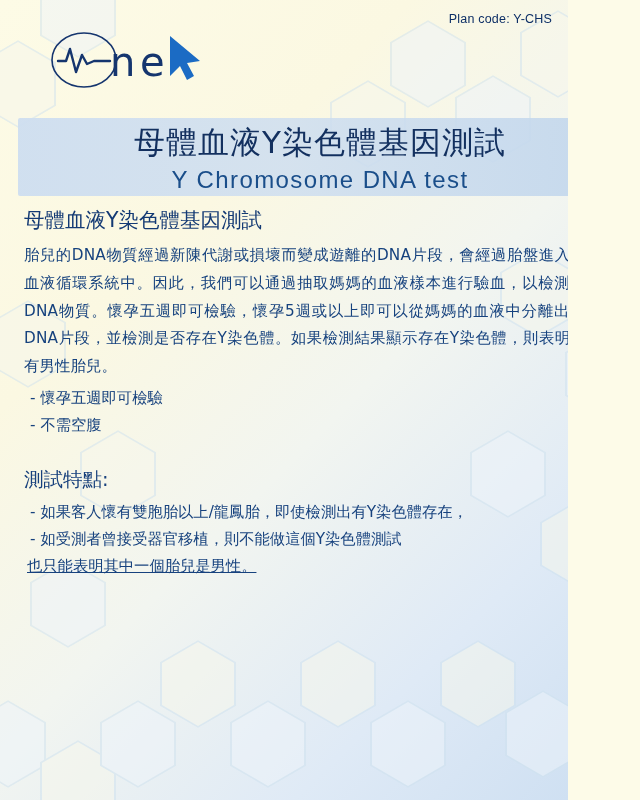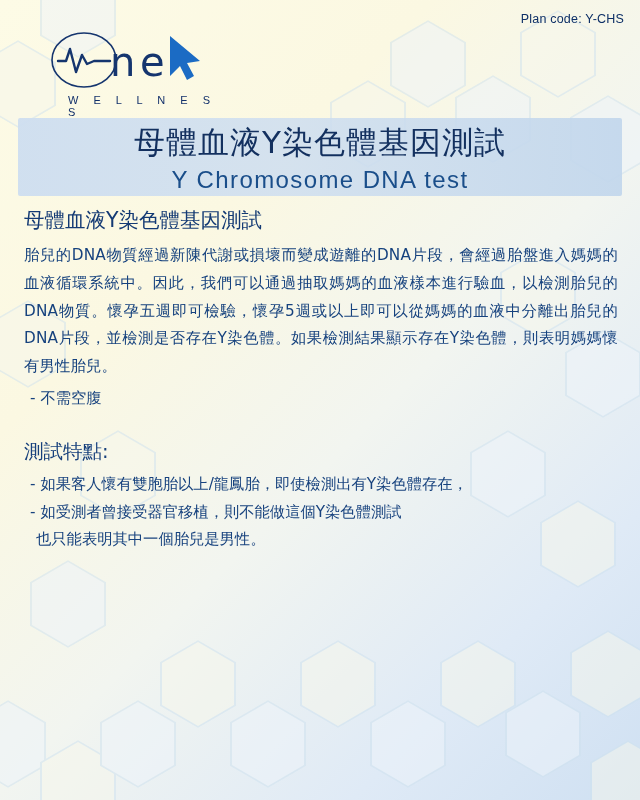--- a/index.html
+++ b/index.html
@@ -8,21 +8,21 @@
   }
   body {
     width: 640px;
     height: 800px;
     font-family: "Liberation Sans", sans-serif;
     background: #fdfbe8;
     overflow: hidden;
   }
   .page {
     position: relative;
-    width: 640px;
+    width: 568px;
     height: 800px;
     overflow: hidden;
     background: linear-gradient(135deg, #fdfbe6 0%, #fbf8e2 30%, #f2f5f0 55%, #dfeaf6 80%, #cfe0f2 100%);
   }
   
   .hex-layer {
     position: absolute;
     inset: 0;
     pointer-events: none;
     opacity: 0.5;
@@ -151,21 +151,22 @@
     margin-left: 6px;
   }
   .note-line {
     font-size: 15.3px;
     line-height: 1.78;
     color: #17427e;
     font-family: "DejaVu Sans", sans-serif;
     margin-left: 6px;
   }
   .note-cont {
-    margin-left: 12px;
+    margin-left: 3px;
+    text-decoration: underline;
   }
 </style>
 </head>
 <body>
 
 <div class="page">
 
   <div class="hex-layer">
     <div class="hex pale" style="left:-20px; top:40px;"></div>
     <div class="hex blue" style="left:40px; top:-30px;"></div>
@@ -201,31 +202,31 @@
       <svg width="160" height="60" viewBox="0 0 160 60">
         <ellipse cx="40" cy="30" rx="32" ry="27" fill="none" stroke="#15356e" stroke-width="1.6"></ellipse>
         <path d="M14 31 L22 31 L26 19 L32 42 L38 25 L43 34 L50 31 L66 31" fill="none" stroke="#15356e" stroke-width="2.4" stroke-linecap="round" stroke-linejoin="round"></path>
         <text x="66" y="46" font-family="DejaVu Sans, sans-serif" font-size="40" fill="#15356e">n</text>
         <text x="96" y="46" font-family="DejaVu Sans, sans-serif" font-size="40" fill="#15356e">e</text>
         <g>
           <path d="M126 6 L126 46 L136 36 L143 50 L150 46 L143 33 L156 31 Z" fill="#1b6bc4"></path>
         </g>
       </svg>
     </div>
-    <div class="logo-word">W E L L N E S S</div>
   </div>
 
   <div class="title-band"></div>
   <div class="title-cn">母體血液Y染色體基因測試</div>
   <div class="title-en">Y Chromosome DNA test</div>
 
   <div class="content">
     <div class="section-head">母體血液Y染色體基因測試</div>
     <div class="para">胎兒的DNA物質經過新陳代謝或損壞而變成遊離的DNA片段，會經過胎盤進入媽媽的血液循環系統中。因此，我們可以通過抽取媽媽的血液樣本進行驗血，以檢測胎兒的DNA物質。懷孕五週即可檢驗，懷孕5週或以上即可以從媽媽的血液中分離出胎兒的DNA片段，並檢測是否存在Y染色體。如果檢測結果顯示存在Y染色體，則表明媽媽懷有男性胎兒。</div>
 
+    <div class="bullet">- 懷孕五週即可檢驗</div>
     <div class="bullet">- 不需空腹</div>
 
     <div class="block-title">測試特點:</div>
     <div class="note-line">- 如果客人懷有雙胞胎以上/龍鳳胎，即使檢測出有Y染色體存在，</div>
     <div class="note-line">- 如受測者曾接受器官移植，則不能做這個Y染色體測試</div>
     <div class="note-line note-cont">也只能表明其中一個胎兒是男性。</div>
   </div>
 
 </div>
 

